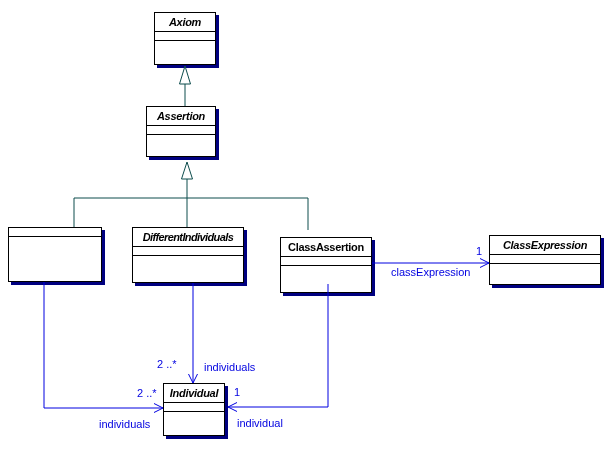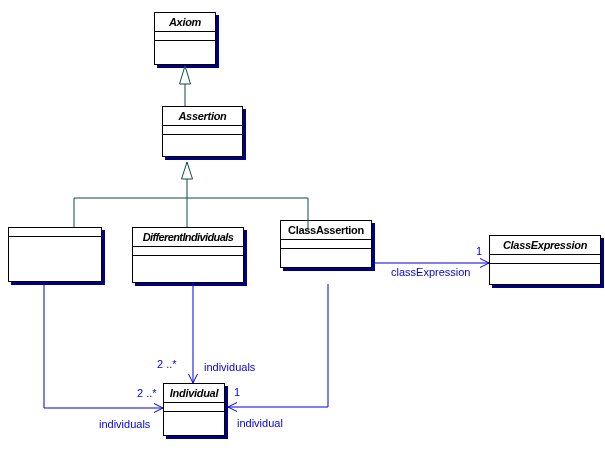--- a/index.html
+++ b/index.html
@@ -79,38 +79,38 @@
       <polyline points="237,402.5 228,407 237,411.5"></polyline>
     </g>
   </svg>
 
   <div class="cls abstract" style="left:154px;top:12px;width:62px;height:53px">
     <div class="t">Axiom</div>
     <div class="at"></div>
     <div class="op"></div>
   </div>
 
-  <div class="cls abstract" style="left:162px;top:106px;width:81px;height:51px">
+  <div class="cls abstract" style="left:146px;top:106px;width:70px;height:51px">
     <div class="t">Assertion</div>
     <div class="at"></div>
     <div class="op"></div>
   </div>
 
   <div class="cls" style="left:8px;top:227px;width:94px;height:55px">
     <div class="at"></div>
     <div class="op"></div>
   </div>
 
   <div class="cls tight" style="left:132px;top:227px;width:112px;height:56px">
     <div class="t">DifferentIndividuals</div>
     <div class="at"></div>
     <div class="op"></div>
   </div>
 
-  <div class="cls" style="left:280px;top:220px;width:92px;height:48px">
+  <div class="cls" style="left:280px;top:237px;width:92px;height:56px">
     <div class="t">ClassAssertion</div>
     <div class="at"></div>
     <div class="op"></div>
   </div>
 
   <div class="cls abstract" style="left:489px;top:235px;width:112px;height:50px">
     <div class="t">ClassExpression</div>
     <div class="at"></div>
     <div class="op"></div>
   </div>

